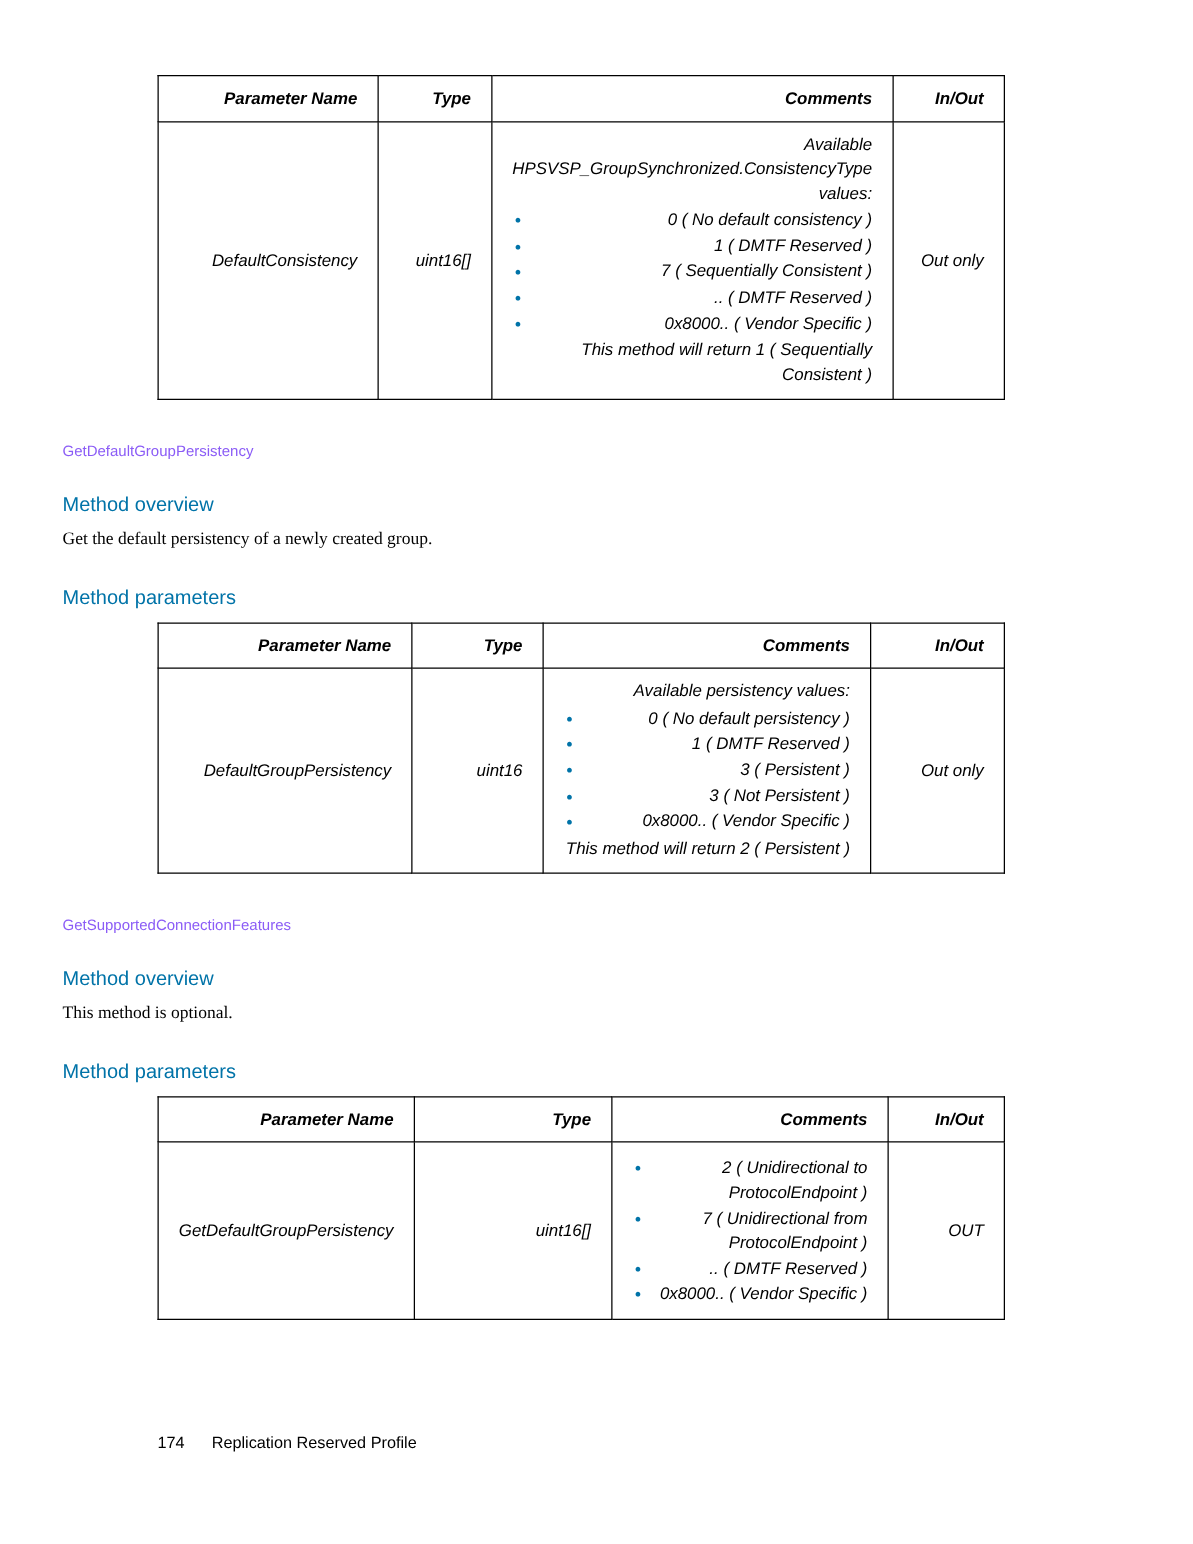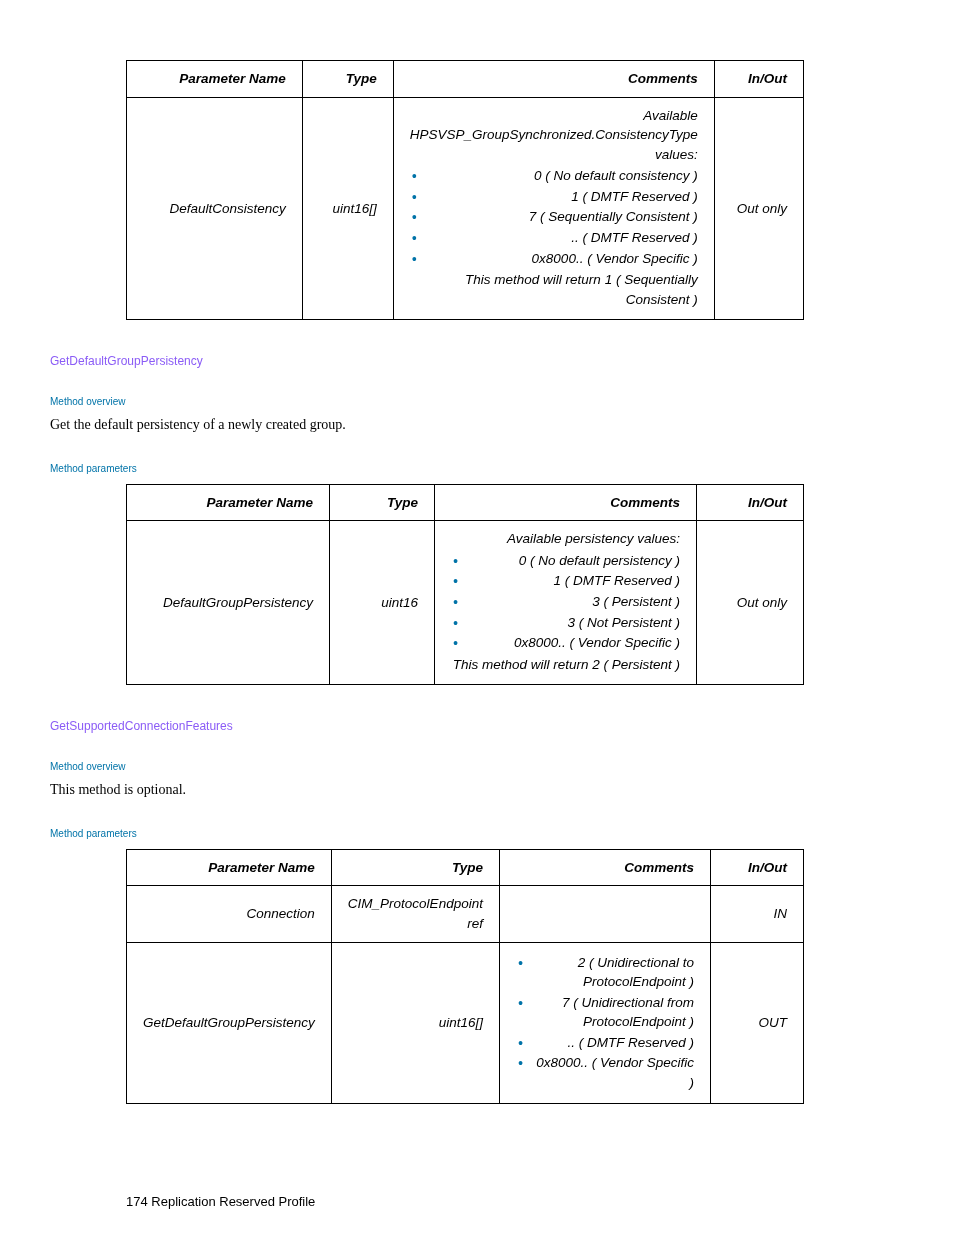--- a/index.html
+++ b/index.html
@@ -10,21 +10,21 @@
     padding: 50px 50px 30px 50px;
     width: 854px;
     box-sizing: border-box;
   }
   .indent-block { margin-left: 76px; }
   .indent-text  { margin-left: 76px; }
 
   h4.sec-label {
     color: #0073a8;
     font-weight: normal;
-    font-size: 10px;
+    font-size: 16px;
     margin: 28px 0 8px 0;
   }
   h4.sec-title {
     color: #8b5cf6;
     font-weight: normal;
     font-size: 12px;
     margin: 34px 0 10px 0;
   }
   p.plain {
     margin: 4px 0 0 0;
@@ -70,21 +70,21 @@
     color: #0073a8;
     font-size: 14px;
     line-height: 1.45;
   }
 
   .footer {
     margin-top: 90px;
     font-size: 13px;
     margin-left: 76px;
   }
-  .footer .pn { display:inline-block; }
+  .footer .pn { display:inline-block; margin-right: 18px; }
 </style>
 </head>
 <body>
 
 <div class="indent-block">
   <table class="params">
     <thead>
       <tr>
         <th style="width:170px">Parameter Name</th>
         <th style="width:72px">Type</th>
@@ -163,26 +163,20 @@
     <thead>
       <tr>
         <th style="width:170px">Parameter Name</th>
         <th style="width:125px">Type</th>
         <th>Comments</th>
         <th style="width:60px">In/Out</th>
       </tr>
     </thead>
     <tbody>
       <tr>
-        <td>Connection</td>
-        <td>CIM_ProtocolEndpoint ref</td>
-        <td class="comments"></td>
-        <td>IN</td>
-      </tr>
-      <tr>
         <td>GetDefaultGroupPersistency</td>
         <td>uint16[]</td>
         <td class="comments">
           <div class="cell-inner">
             <ul class="bullets">
               <li>2 ( Unidirectional to ProtocolEndpoint )</li>
               <li>7 ( Unidirectional from ProtocolEndpoint )</li>
               <li>.. ( DMTF Reserved )</li>
               <li>0x8000.. ( Vendor Specific )</li>
             </ul>

